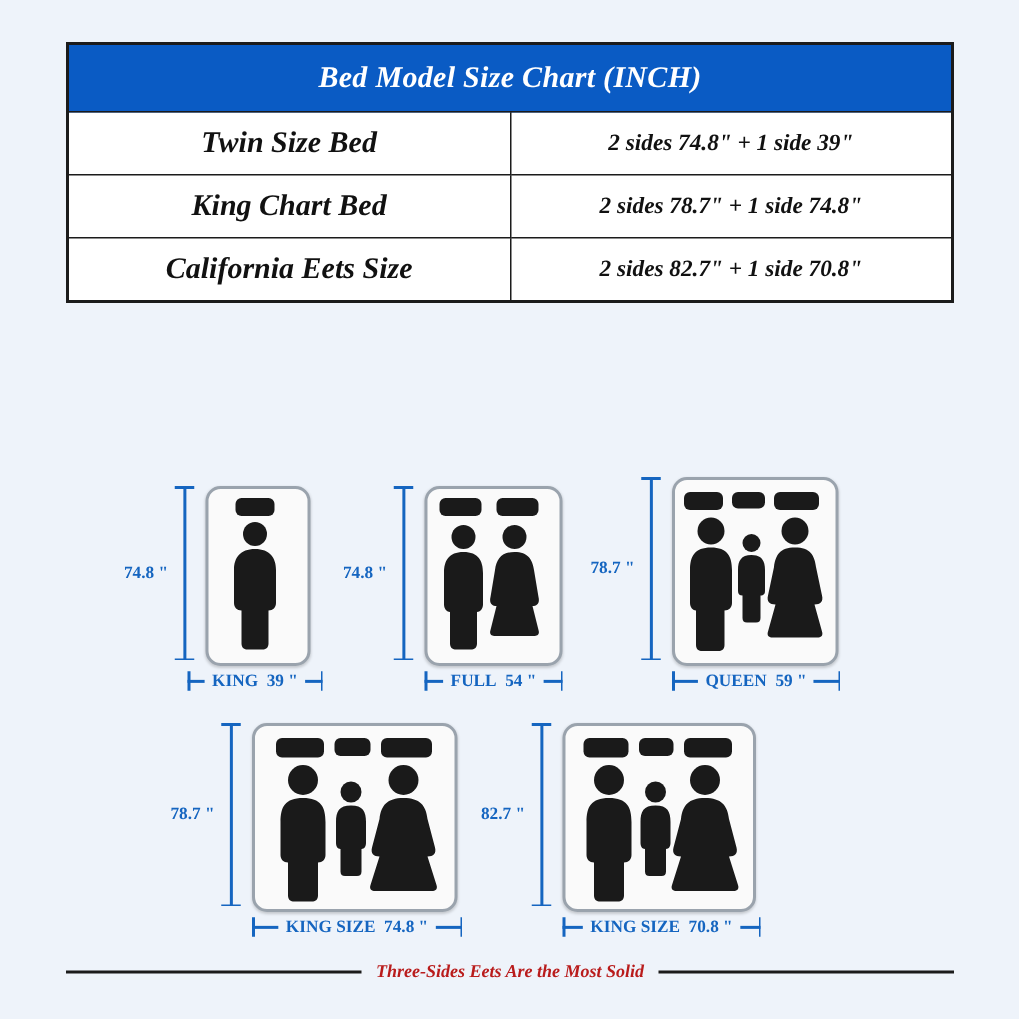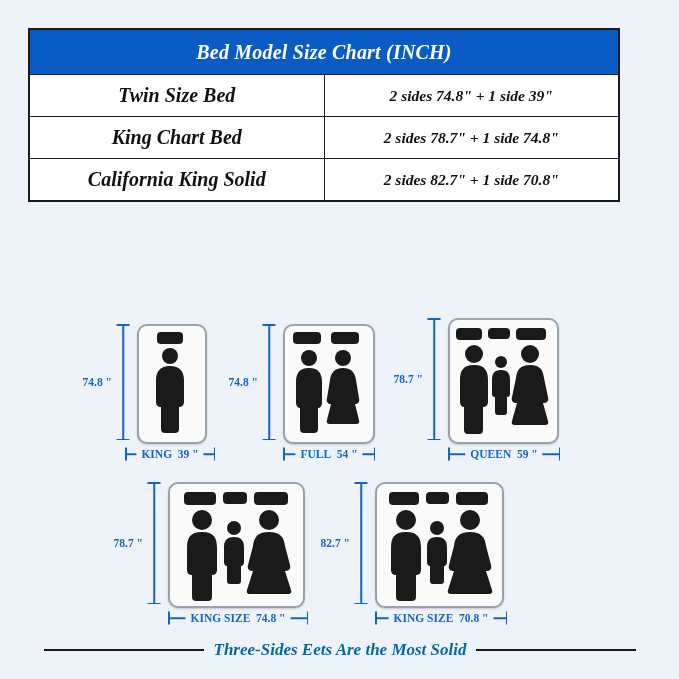--- a/index.html
+++ b/index.html
@@ -16,21 +16,21 @@
   .page {
     position: relative;
     width: 679px;
     height: 679px;
     background: #eef3fa;
   }
 
   
   .chart-table {
     position: absolute;
-    left: 28px;
+    left: 44px;
     top: 28px;
     width: 592px;
     border-collapse: collapse;
     background: #ffffff;
     border: 2px solid #1b1b1b;
     table-layout: fixed;
   }
   .chart-table td, .chart-table th {
     border: 1.5px solid #1b1b1b;
     padding: 0;
@@ -170,24 +170,24 @@
     display: flex;
     align-items: center;
     gap: 10px;
   }
   .footer-rule {
     flex: 1;
     height: 2px;
     background: #1b1b1b;
   }
   .footer-text {
-    font-size: 17px;
+    font-size: 12px;
     font-weight: bold;
     font-style: italic;
-    color: #0369a1;
+    color: #b91c1c;
     white-space: nowrap;
     font-family: "Liberation Serif", serif;
   }
 </style>
 </head>
 <body>
 
 <div class="page">
 
   <table class="chart-table">
@@ -197,21 +197,21 @@
     </tr>
     <tr>
       <td class="row-label">Twin Size Bed</td>
       <td class="row-value">2 sides 74.8" + 1 side 39"</td>
     </tr>
     <tr>
       <td class="row-label">King Chart Bed</td>
       <td class="row-value">2 sides 78.7" + 1 side 74.8"</td>
     </tr>
     <tr>
-      <td class="row-label">California King Solid</td>
+      <td class="row-label">California Eets Size</td>
       <td class="row-value">2 sides 82.7" + 1 side 70.8"</td>
     </tr>
   </tbody>
     </table>
 
   <div class="diagram-area">
 
     <div class="bed-unit">
       <div class="bed-box" style="left:137px; top:24px; width:66px; height:116px;">
         <svg class="bed-svg" width="62" height="112" viewBox="0 0 62 112">

